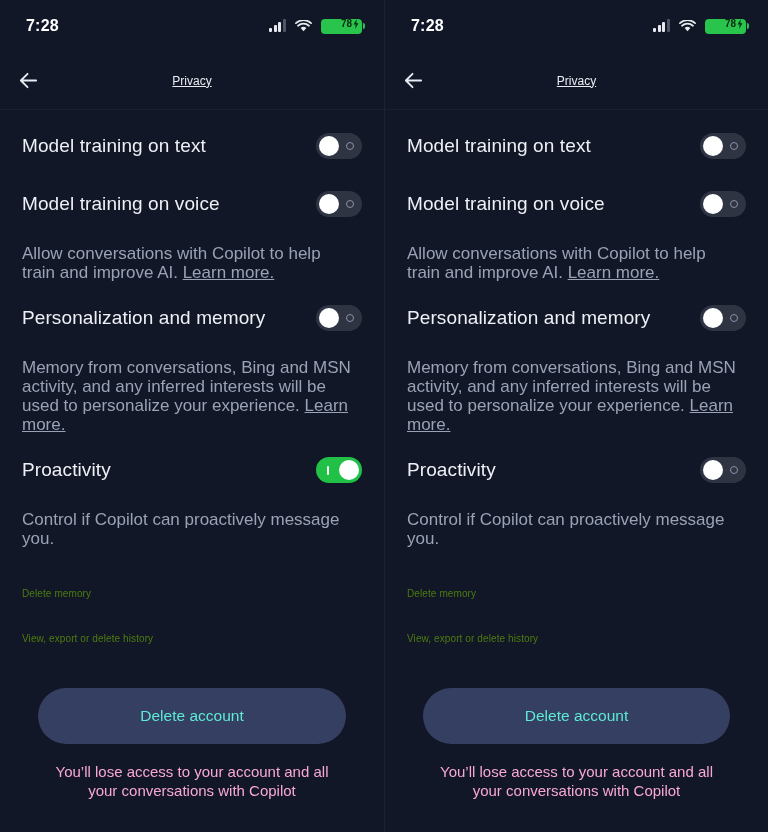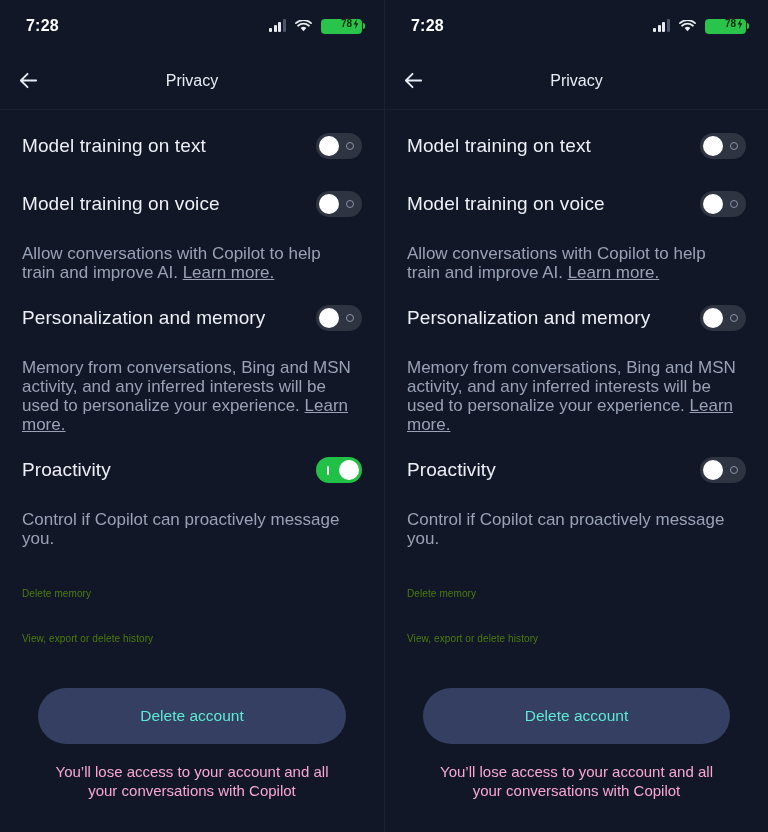--- a/index.html
+++ b/index.html
@@ -61,22 +61,23 @@
     border-bottom:1px solid #1a2132;
   }
   .back-btn {
     width:48px; height:48px; margin-left:4px;
     display:flex; align-items:center; justify-content:center;
     cursor:pointer;
   }
   .back-btn svg { width:21px; height:21px; }
   .appbar-title {
     position:absolute; left:0; right:0; text-align:center;
-    color:#e9ecf4; font-size:16px; font-weight:400;
+    color:#e9ecf4; font-size:12px; font-weight:400;
     pointer-events:none;
+    text-decoration:underline;
   }
 
   
   .content { flex:1; padding:0 22px; }
 
   .setting-row {
     display:flex; align-items:center; justify-content:space-between;
     min-height:44px; margin-top:14px; cursor:pointer;
   }
   .setting-label {

